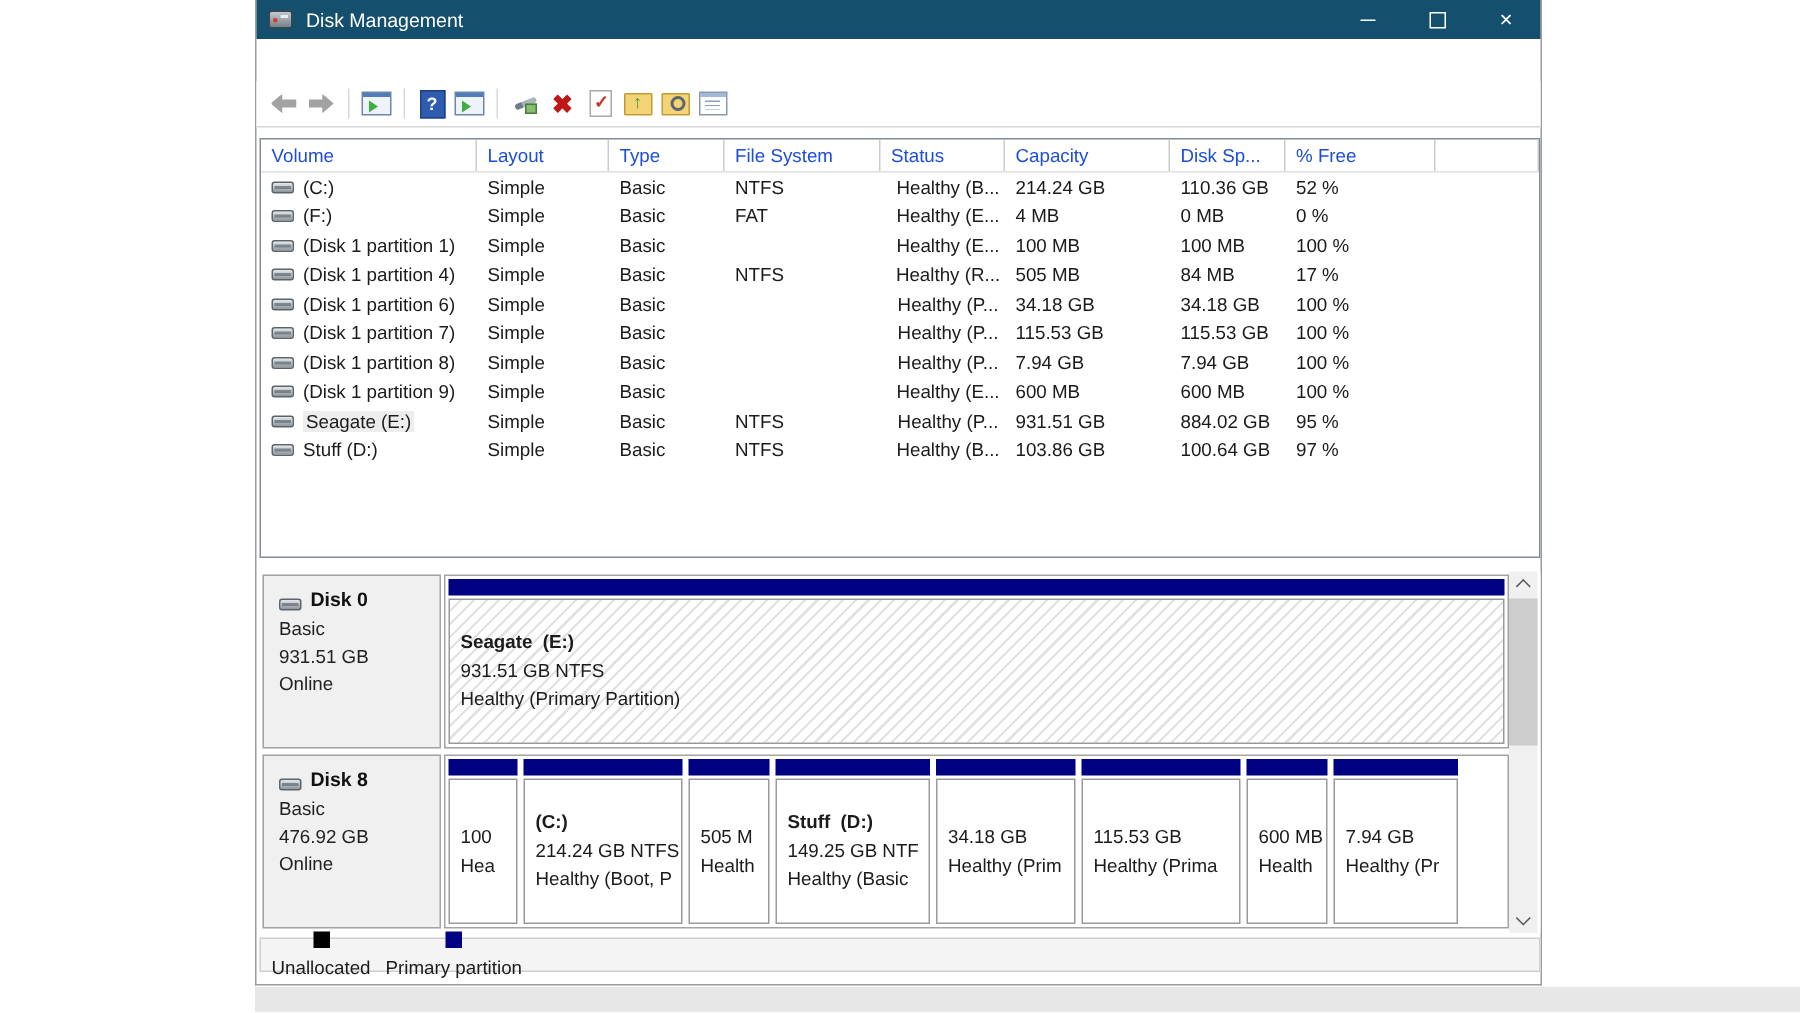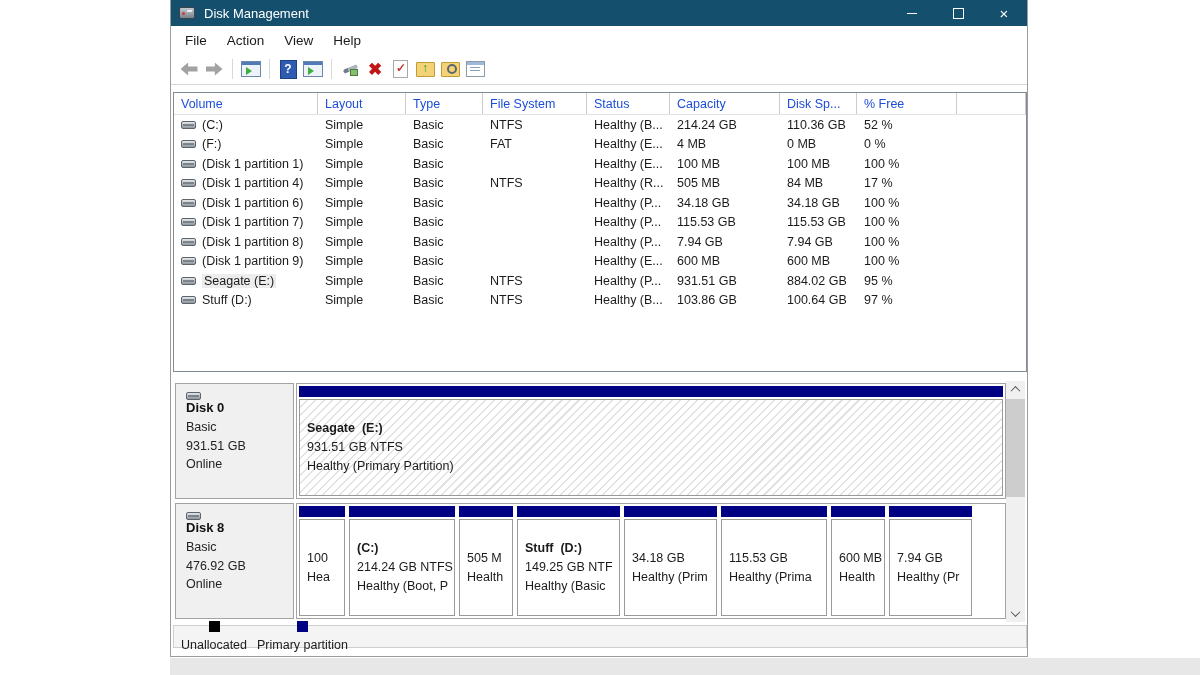--- a/index.html
+++ b/index.html
@@ -55,35 +55,35 @@
   .i-options-icon::before{content:"";width:17px;height:14px;background:
       linear-gradient(#9fb9d8 0 3px,#ffffff 3px);border:1px solid #8b99a8;}
   .i-options-icon::after{content:"";position:absolute;left:6px;top:9px;width:10px;height:6px;background:
       repeating-linear-gradient(#8ba0b8 0 1px,transparent 1px 3px);}
 
   
   .listview{position:absolute;left:2px;top:92px;width:854px;height:280px;border:1px solid #808b96;background:#fff;overflow:hidden;}
   .lv-header{display:flex;height:22px;border-bottom:1px solid #e0e0e0;align-items:center;}
   .lv-header .lv-cell{height:100%;display:flex;align-items:center;border-right:1px solid #cbcbcb;color:#1d4ed8;}
   .lv-cell{padding-left:7px;font-size:12.5px;white-space:nowrap;overflow:hidden;flex-shrink:0;}
-  .c0{width:144px;}.c1{width:88px;}.c2{width:77px;}.c3{width:104px;}.c4{width:83px;}
+  .c0{width:144px;}.c1{width:88px;}.c2{width:77px;}.c3{width:104px;}.c4{width:83px;text-align:center;}
   .c5{width:110px;}.c6{width:77px;}.c7{width:100px;}.cf{flex:1;}
   .lv-row{display:flex;height:19.5px;align-items:center;color:#1b1b1b;}
   .drv{display:inline-block;width:15px;height:8px;background:linear-gradient(#e6e9ec,#8d969e);
        border:1px solid #5c646b;border-radius:2px;margin-right:6px;flex-shrink:0;position:relative;top:0px;}
   .drv::after{content:"";position:absolute;left:1px;right:1px;top:2px;height:2px;background:#4b5258;opacity:.55;}
   .hl{background:#ededed;padding:0 2px;}
 
   
   .bottom-pane{position:absolute;left:2px;top:381px;width:854px;height:241px;background:#fff;}
   .disk-row{position:absolute;left:2px;height:116px;}
   .disk-row.r0{top:2px;}
   .disk-row.r1{top:122px;}
   .disk-info{position:absolute;left:0;top:0;width:119px;height:116px;background:#f0f0f0;border:1px solid #a3a3a3;padding:8px 0 0 10px;}
-  .di-t{display:flex;align-items:flex-start;margin-bottom:3px;flex-direction:column;}
+  .di-t{display:flex;align-items:flex-end;margin-bottom:3px;}
   .di-name{font-size:13px;font-weight:bold;color:#111;}
   .di-l{font-size:12.5px;color:#222;line-height:18.5px;}
   .disk-graph{position:absolute;left:121px;top:0;width:710px;height:116px;border:1px solid #a3a3a3;background:#fff;
               display:flex;gap:4px;padding:2px;}
   .part{display:flex;flex-direction:column;flex-shrink:0;}
   .part.fill{flex:1;}
   .band{height:11px;background:#000082;margin-bottom:2px;}
   .pbody{flex:1;border:1px solid #9a9a9a;background:#fff;padding-left:7px;display:flex;flex-direction:column;
          justify-content:center;overflow:hidden;}
   .pbody.sel{background:repeating-linear-gradient(135deg,#ffffff 0 4.5px,#e2e2e2 4.5px 6px);}
@@ -116,26 +116,20 @@
     <div class="titlebar">
       <span class="app-icon"></span>
       <span class="tb-title">Disk Management</span>
       <div class="win-controls">
         <span class="wc wc-min"></span>
         <span class="wc wc-max"></span>
         <span class="wc wc-close">×</span>
       </div>
     </div>
 
-    <div class="menubar" id="menubar">
-        <span class="menu-item">File</span>
-        <span class="menu-item">Action</span>
-        <span class="menu-item">View</span>
-        <span class="menu-item">Help</span>
-      </div>
 
     <div class="toolbar" id="toolbar">
         <span class="tbi i-back-arrow"></span>
         <span class="tbi i-forward-arrow"></span>
         <span class="tb-sep"></span>
         <span class="tbi i-console-tree-icon"></span>
         <span class="tb-sep"></span>
         <span class="tbi i-help-icon"></span>
         <span class="tbi i-action-pane-icon"></span>
         <span class="tb-sep"></span>

